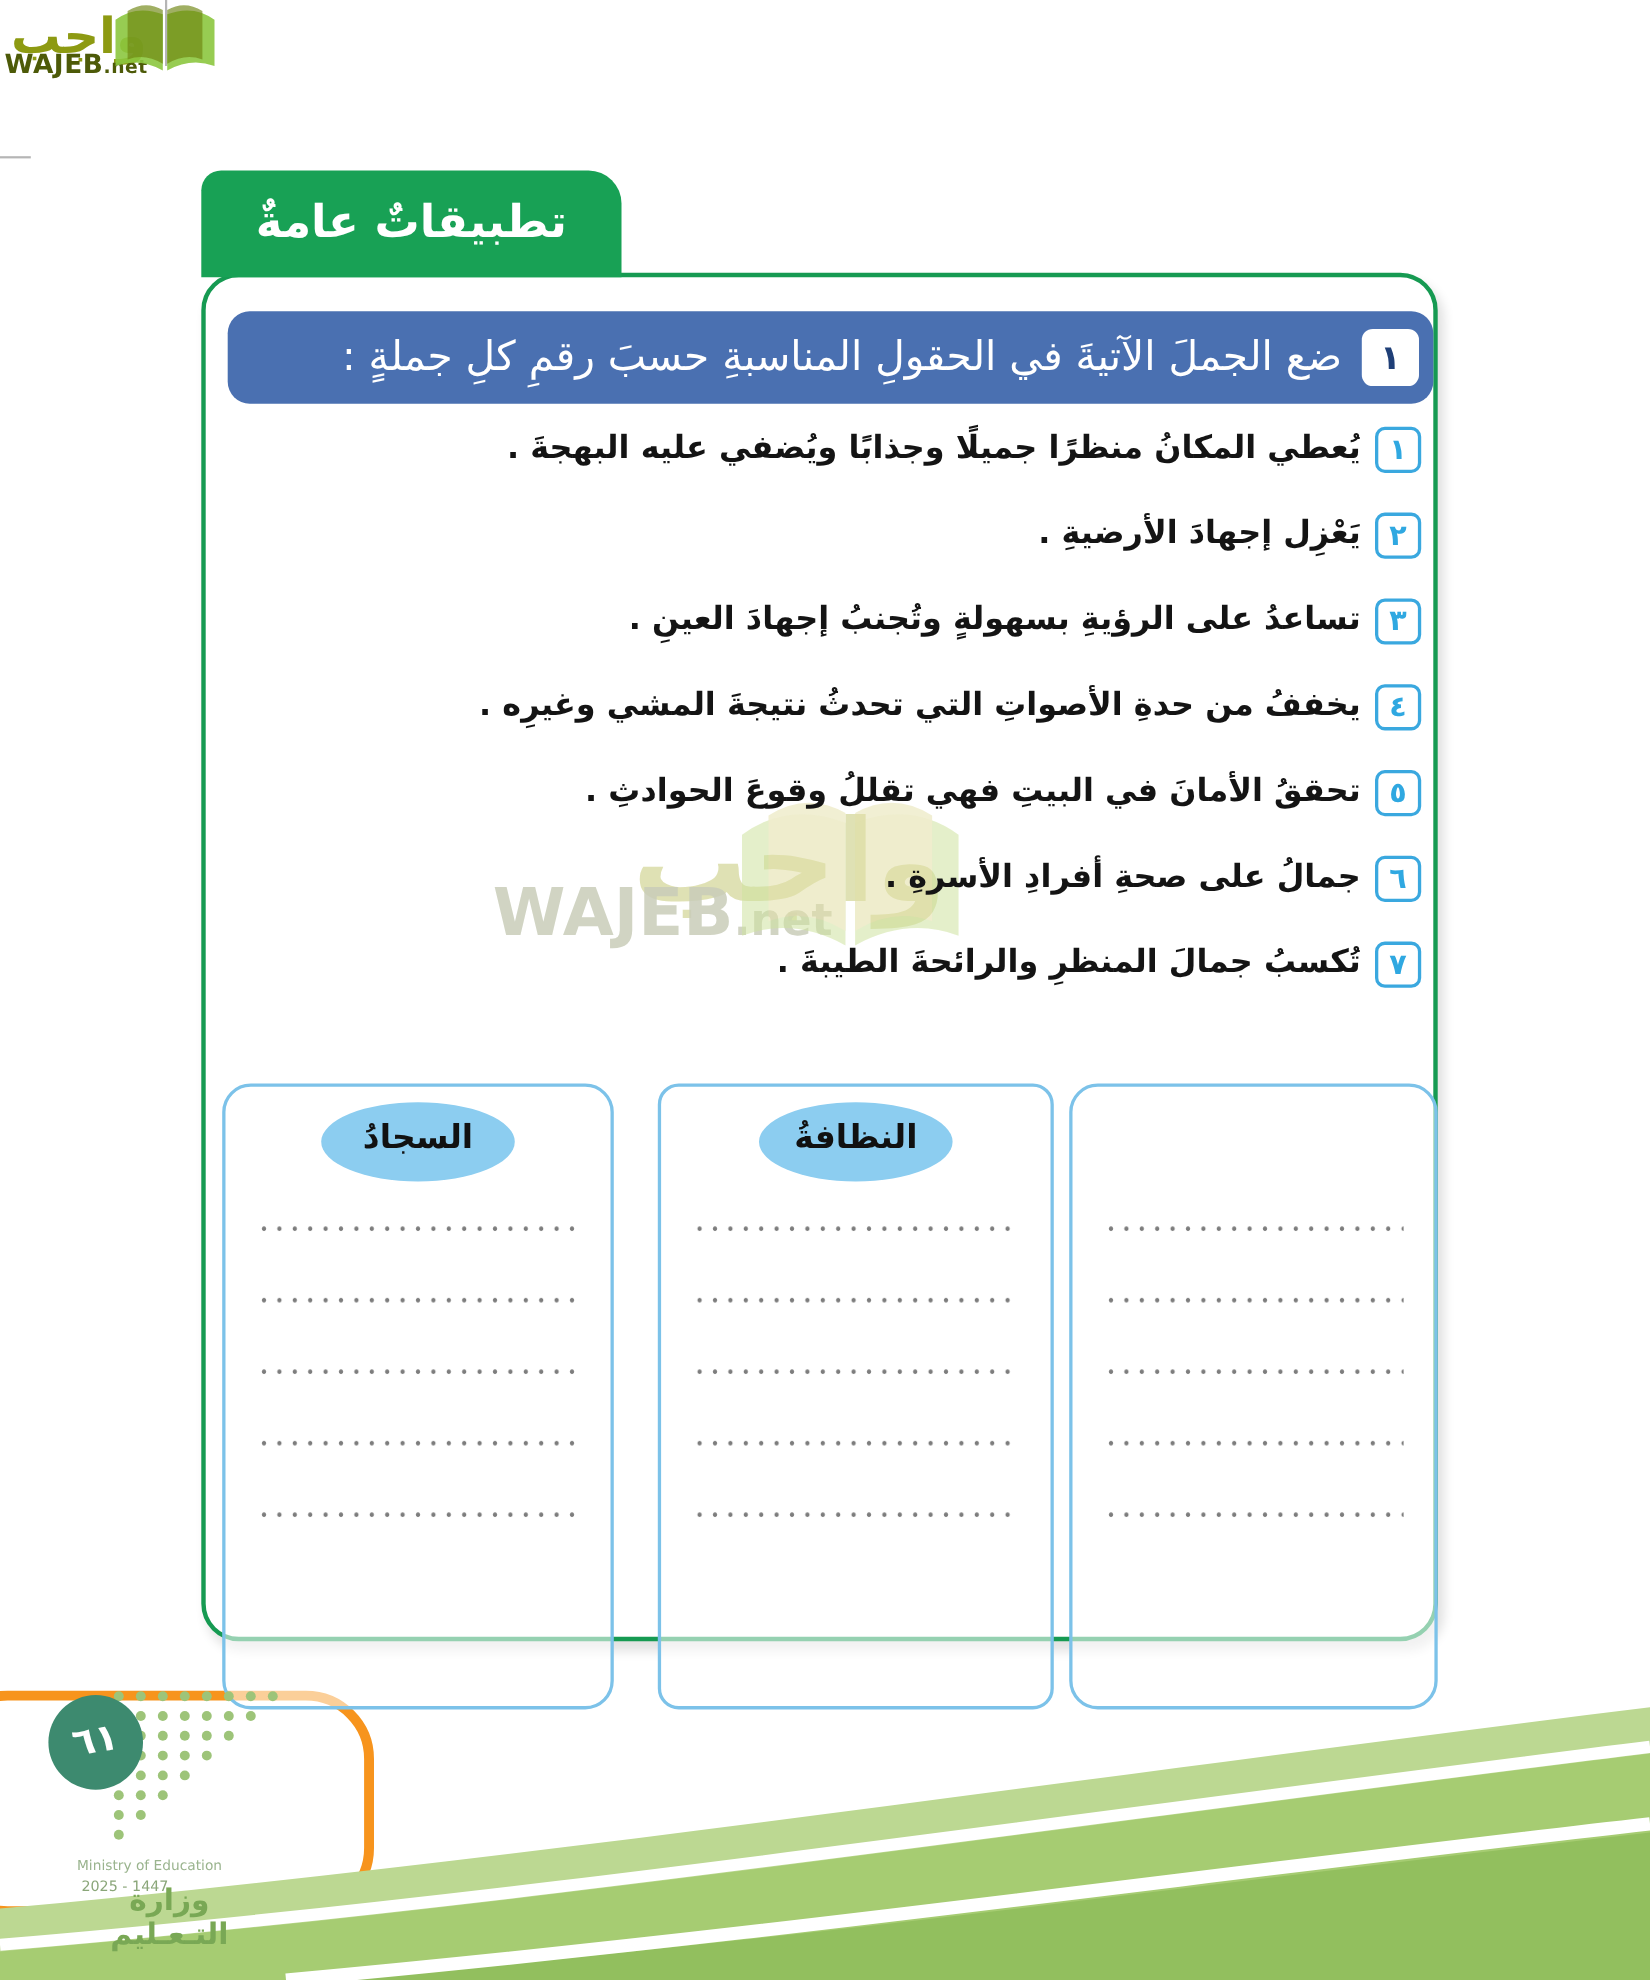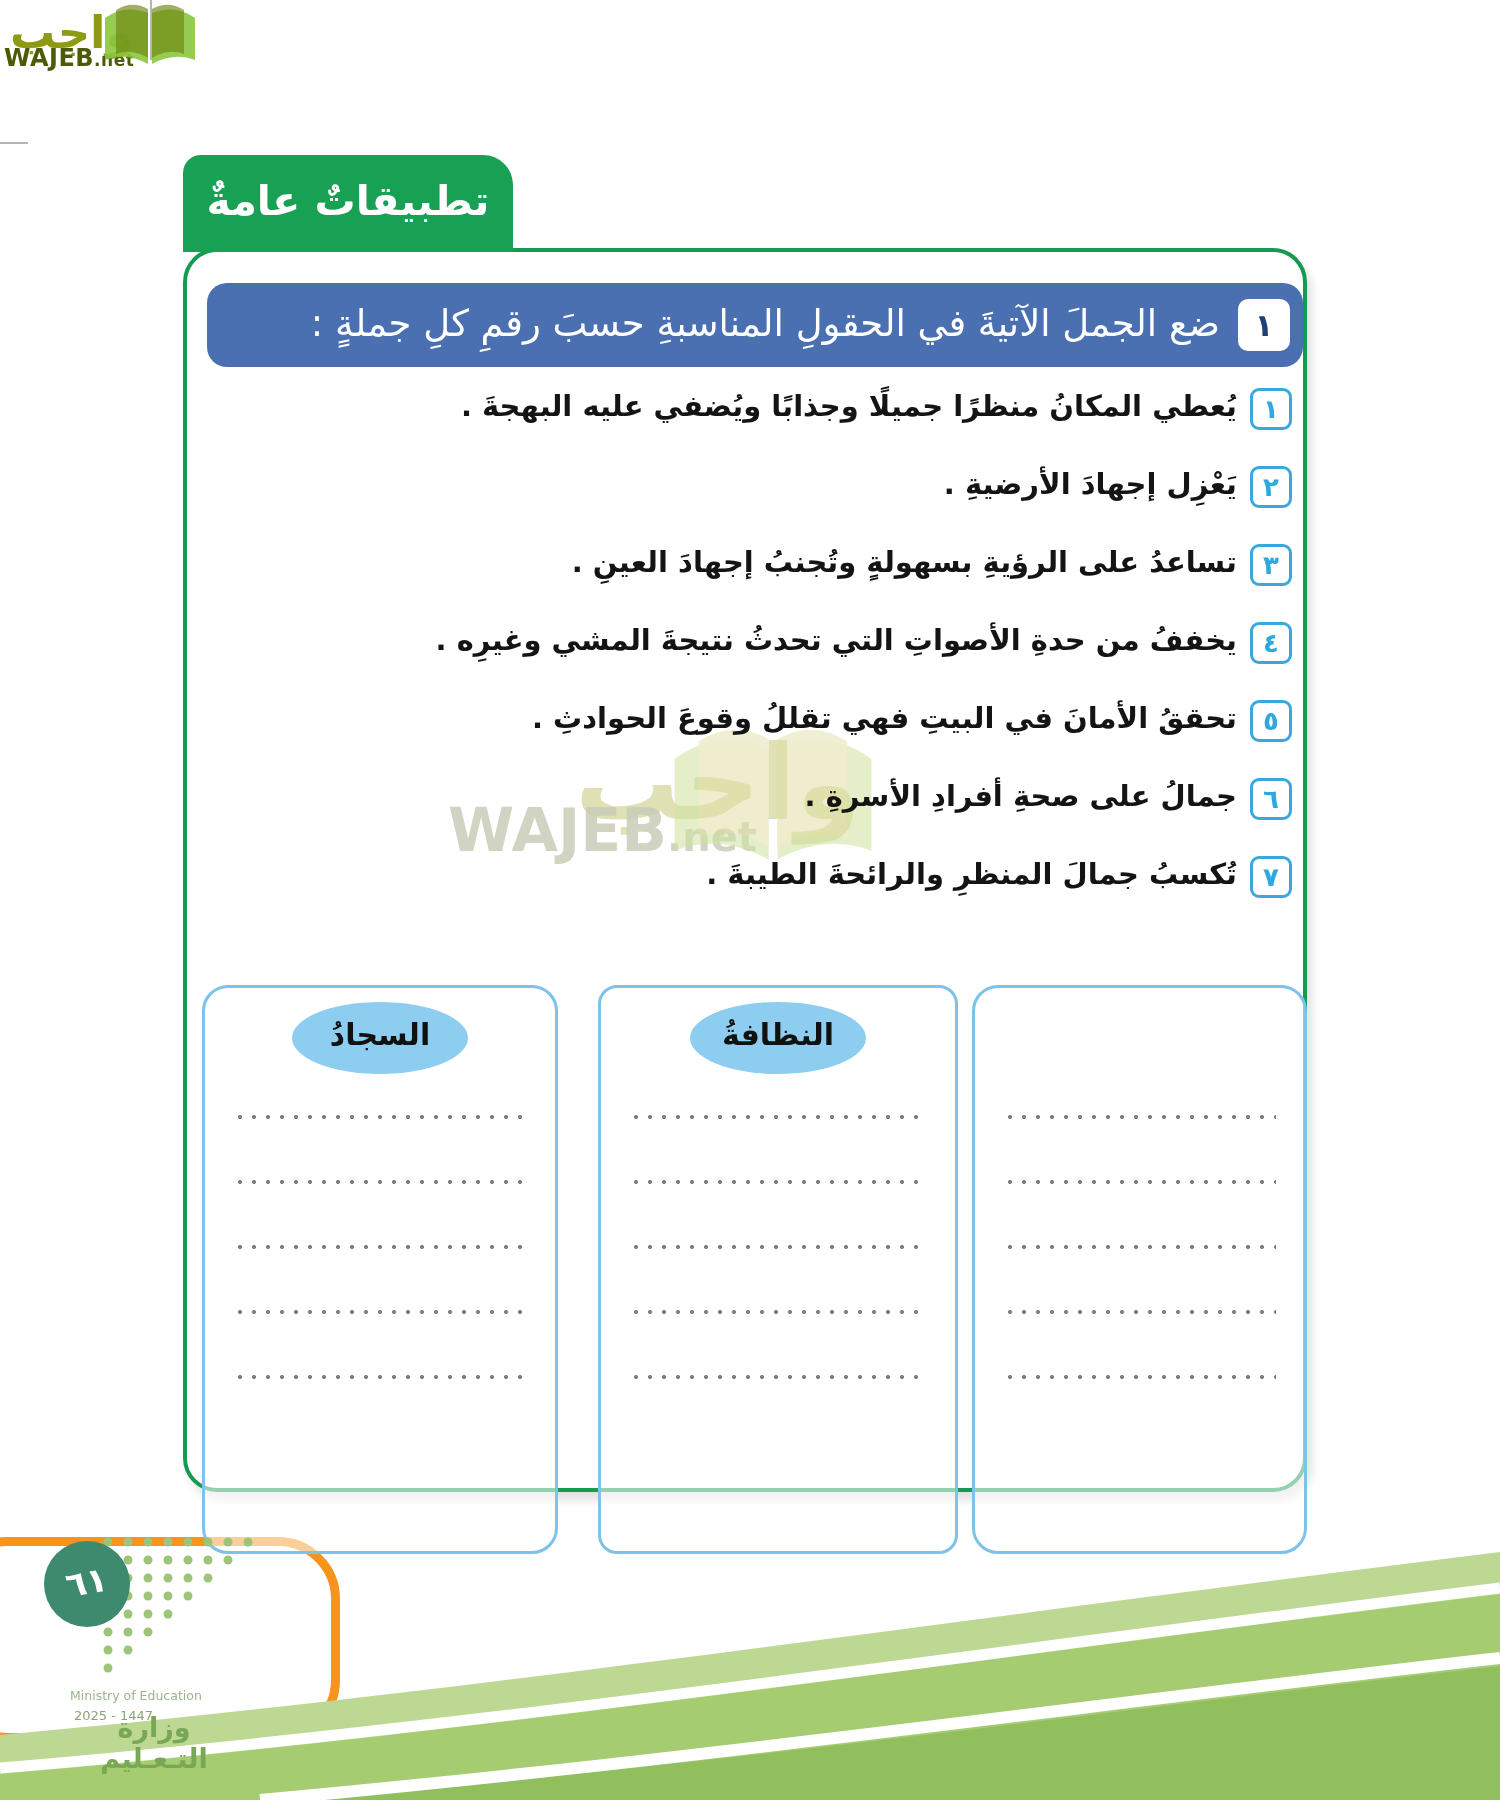--- a/index.html
+++ b/index.html
@@ -15,21 +15,21 @@
   .crop-h{left:0;top:142px;width:28px;height:2px;background:#b5b5b5;}
 
   
   .logo-ar{left:10px;top:6px;width:92px;font-size:45px;font-weight:700;color:#8d9a12;text-align:center;}
   .logo-en{left:4px;top:44px;width:110px;text-align:center;color:#4d5a08;font-weight:700;font-size:24px;letter-spacing:.5px;}
   .logo-en .tld{font-size:17px;}
   .logo-book{left:102px;top:0;}
 
   
   .tab{
-    left:183px;top:155px;width:330px;height:97px;background:#18a155;
+    left:183px;top:155px;width:382px;height:97px;background:#18a155;
     border-radius:18px 30px 0 0;z-index:4;display:flex;align-items:center;justify-content:center;
   }
   .tab span{color:#fff;font-size:41px;font-weight:700;padding-bottom:6px;}
 
   
   .main-box{
     left:183px;top:248px;width:1124px;height:1244px;background:#fff;
     border:4px solid #169a52;border-radius:34px;box-sizing:border-box;
     box-shadow:5px 8px 10px rgba(0,0,0,.12);z-index:1;
   }

